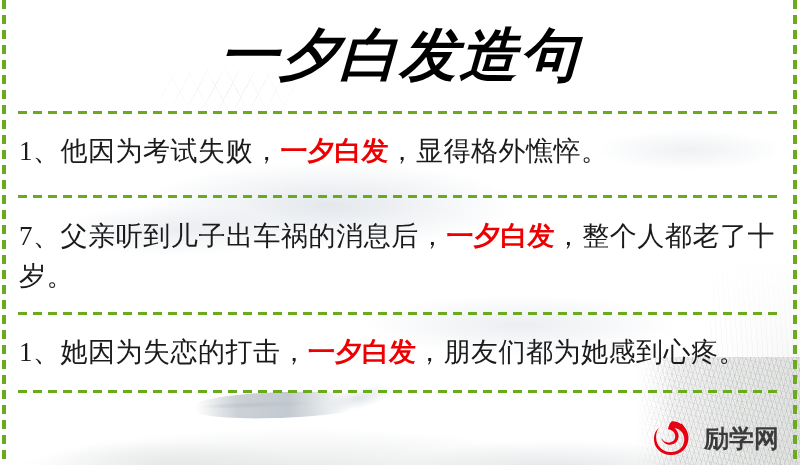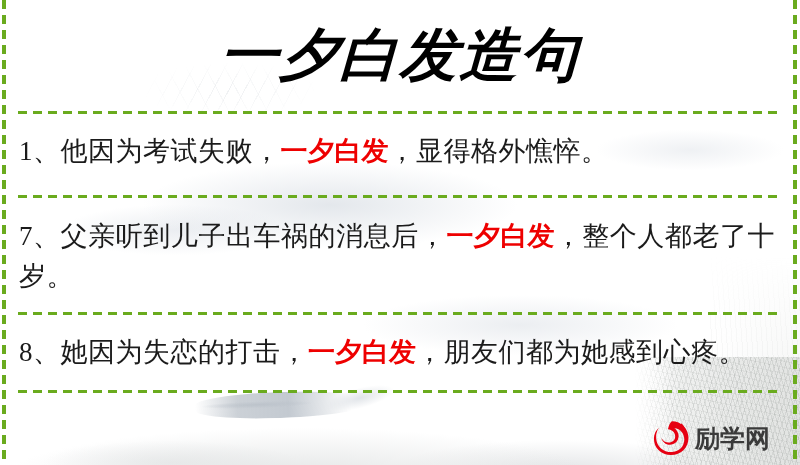--- a/index.html
+++ b/index.html
@@ -146,21 +146,21 @@
 
   
   #logo {
     position: absolute;
     left: 652px;
     top: 418px;
     width: 140px;
     height: 40px;
     display: flex;
     align-items: center;
-    gap: 5px;
+    gap: 14px;
   }
   #logo-mark {
     width: 38px; height: 38px;
     flex: 0 0 38px;
   }
   #logo-text {
     font-family: "Liberation Sans", "DejaVu Sans", sans-serif;
     font-size: 25px;
     font-weight: bold;
     color: #3a3a3a;
@@ -194,21 +194,21 @@
 
   <div class="sentence" id="sentence-1">
     <span>1、他因为考试失败，</span><span class="hl">一夕白发</span><span>，显得格外憔悴。</span>
   </div>
 
   <div class="sentence" id="sentence-2">
     <span>7、父亲听到儿子出车祸的消息后，</span><span class="hl">一夕白发</span><span>，整个人都老了十岁。</span>
   </div>
 
   <div class="sentence" id="sentence-3">
-    <span>8、她因为失恋的打击，</span><span class="hl">一夕白发</span><span>，朋友们都为她感到心疼。</span>
+    <span>1、她因为失恋的打击，</span><span class="hl">一夕白发</span><span>，朋友们都为她感到心疼。</span>
   </div>
 
   <div id="logo">
     <svg id="logo-mark" viewBox="0 0 100 100">
       <path d="M52 6 C78 6 96 26 96 50 C96 76 76 95 50 95 C24 95 5 76 5 52 C5 40 10 30 18 23
                C12 33 10 42 11 51 C13 73 30 87 51 87 C70 87 85 73 85 54 C85 38 74 26 59 24
                C66 30 70 37 70 45 C70 58 60 68 47 68 C36 68 27 60 25 50 C29 58 36 62 44 62
                C54 62 61 55 61 46 C61 36 53 28 42 27 C44 18 47 10 52 6 Z" fill="#e60012"></path>
       <path d="M40 33 C52 35 58 42 58 49 C58 57 52 62 44 62 C36 62 30 57 27 50
                C33 55 39 56 44 53 C49 50 50 43 40 33 Z" fill="#ffffff" opacity="0.0"></path>

